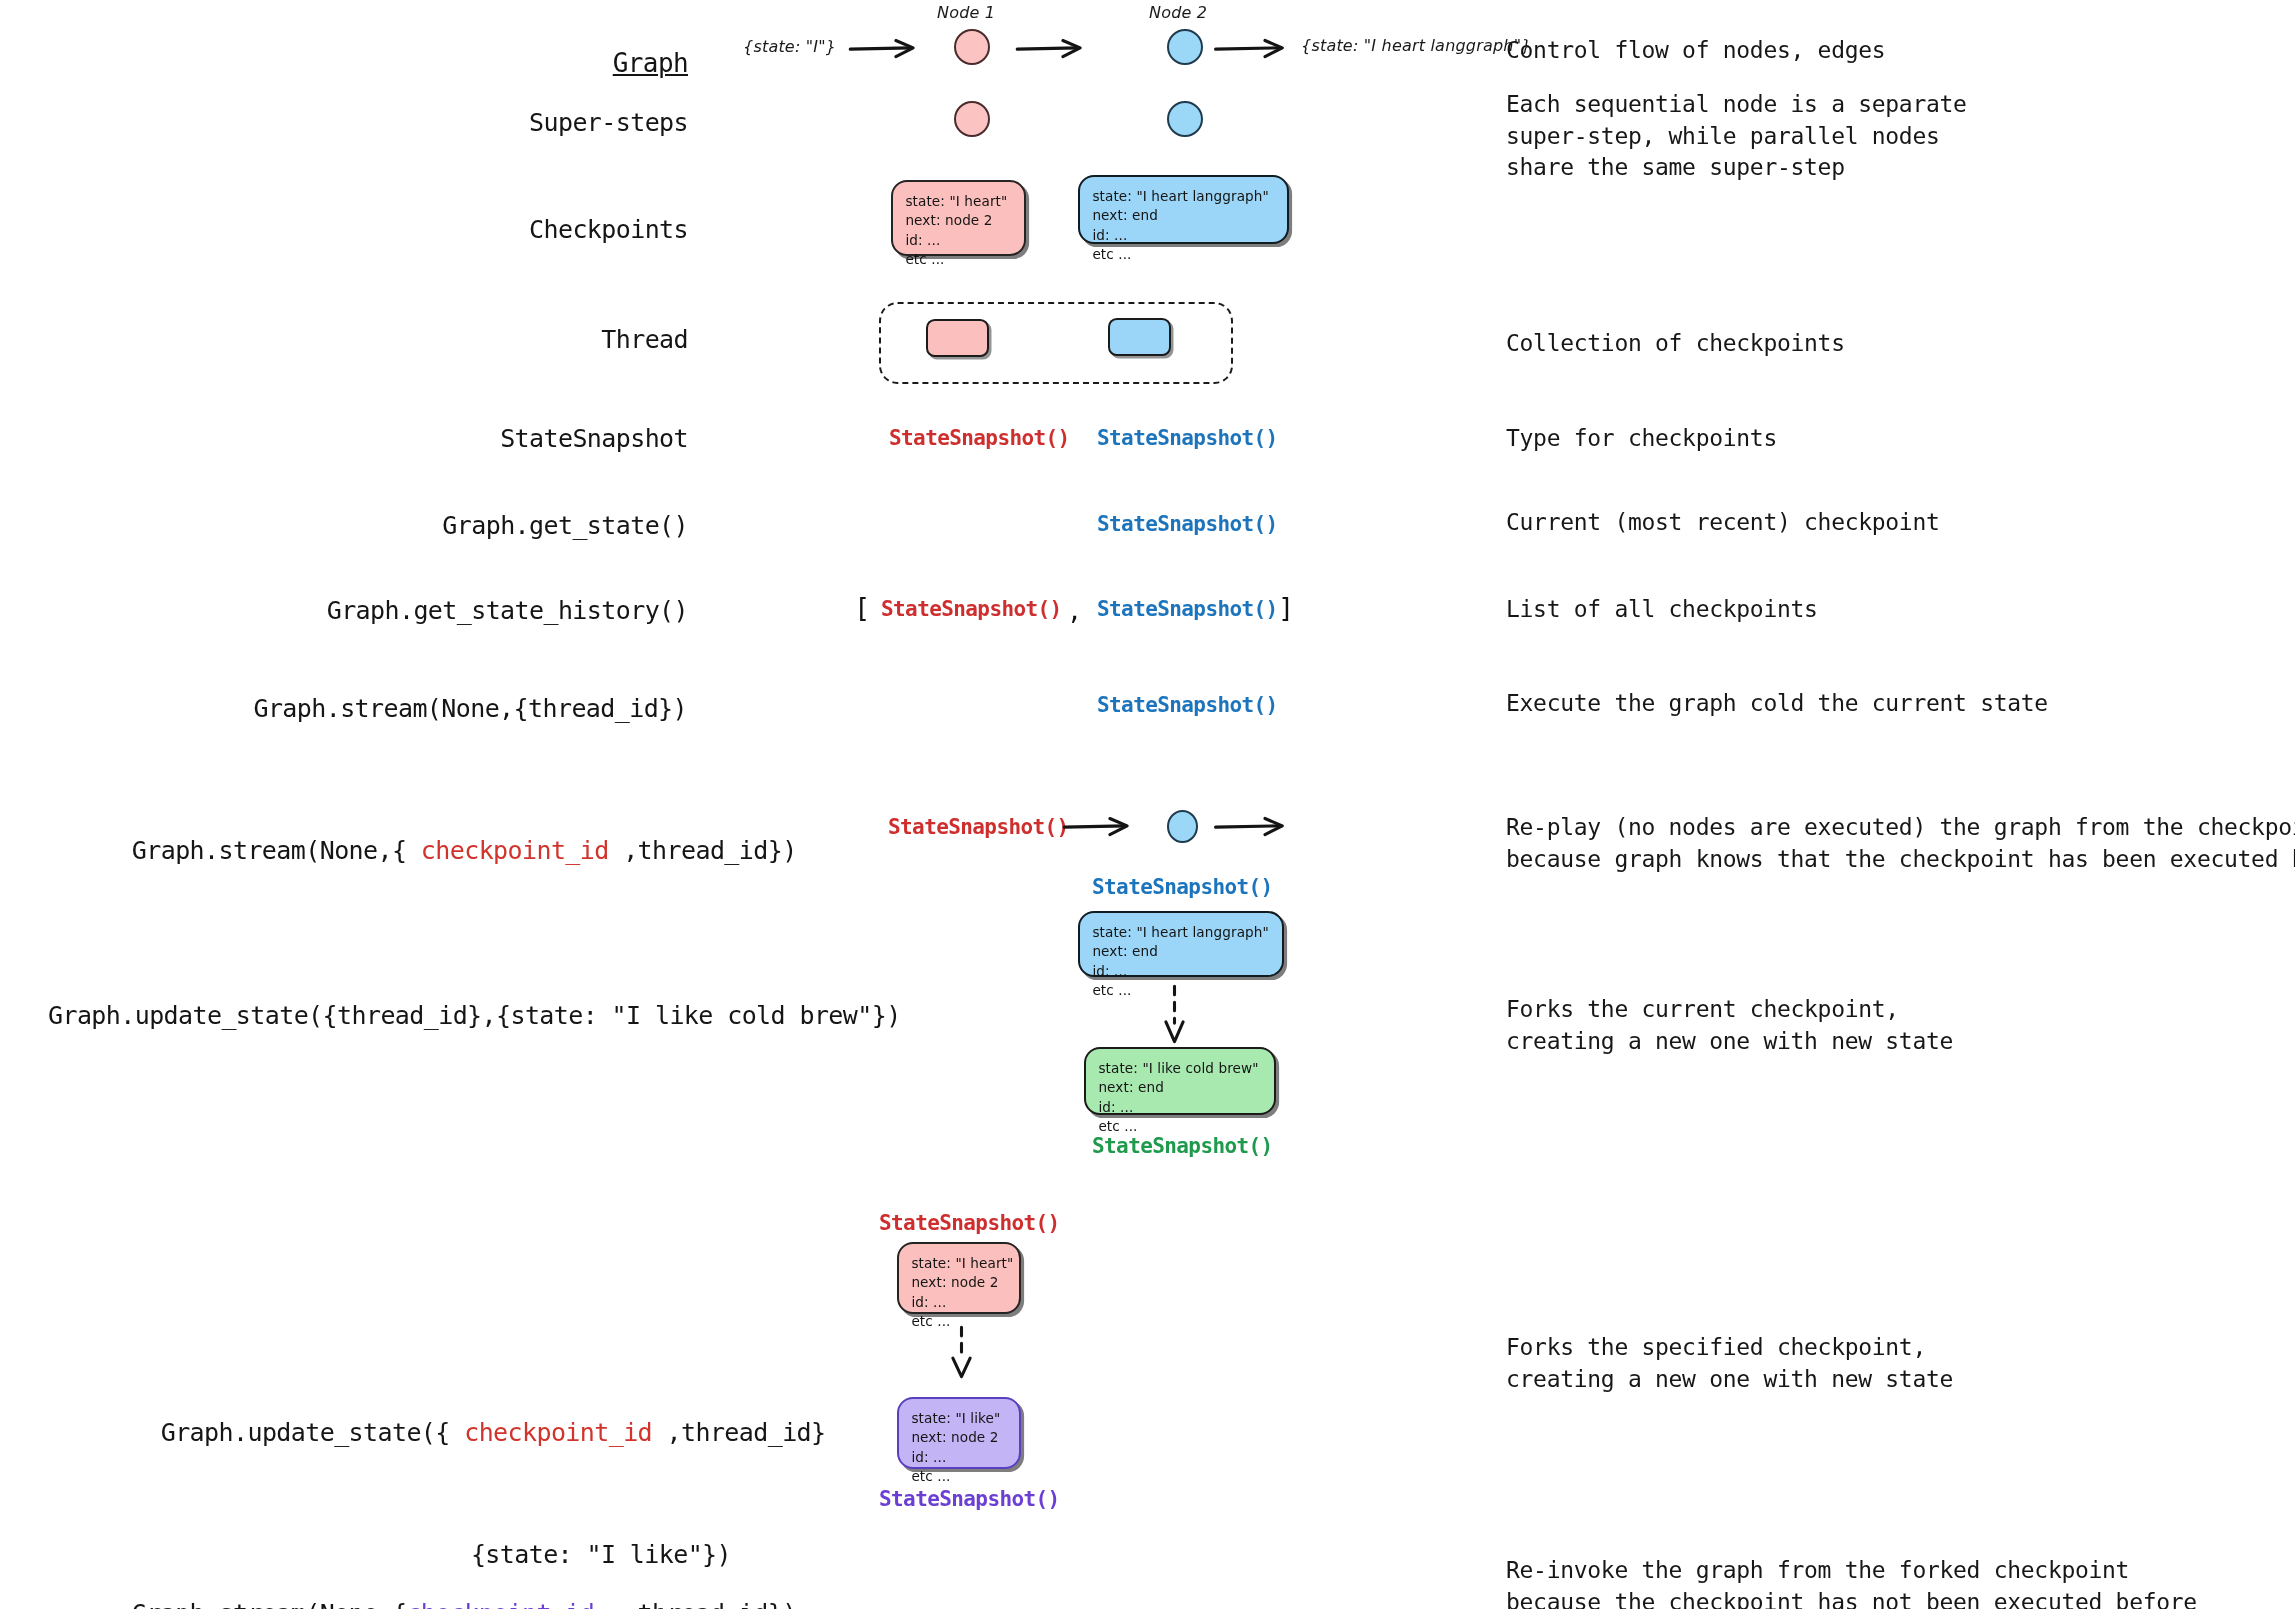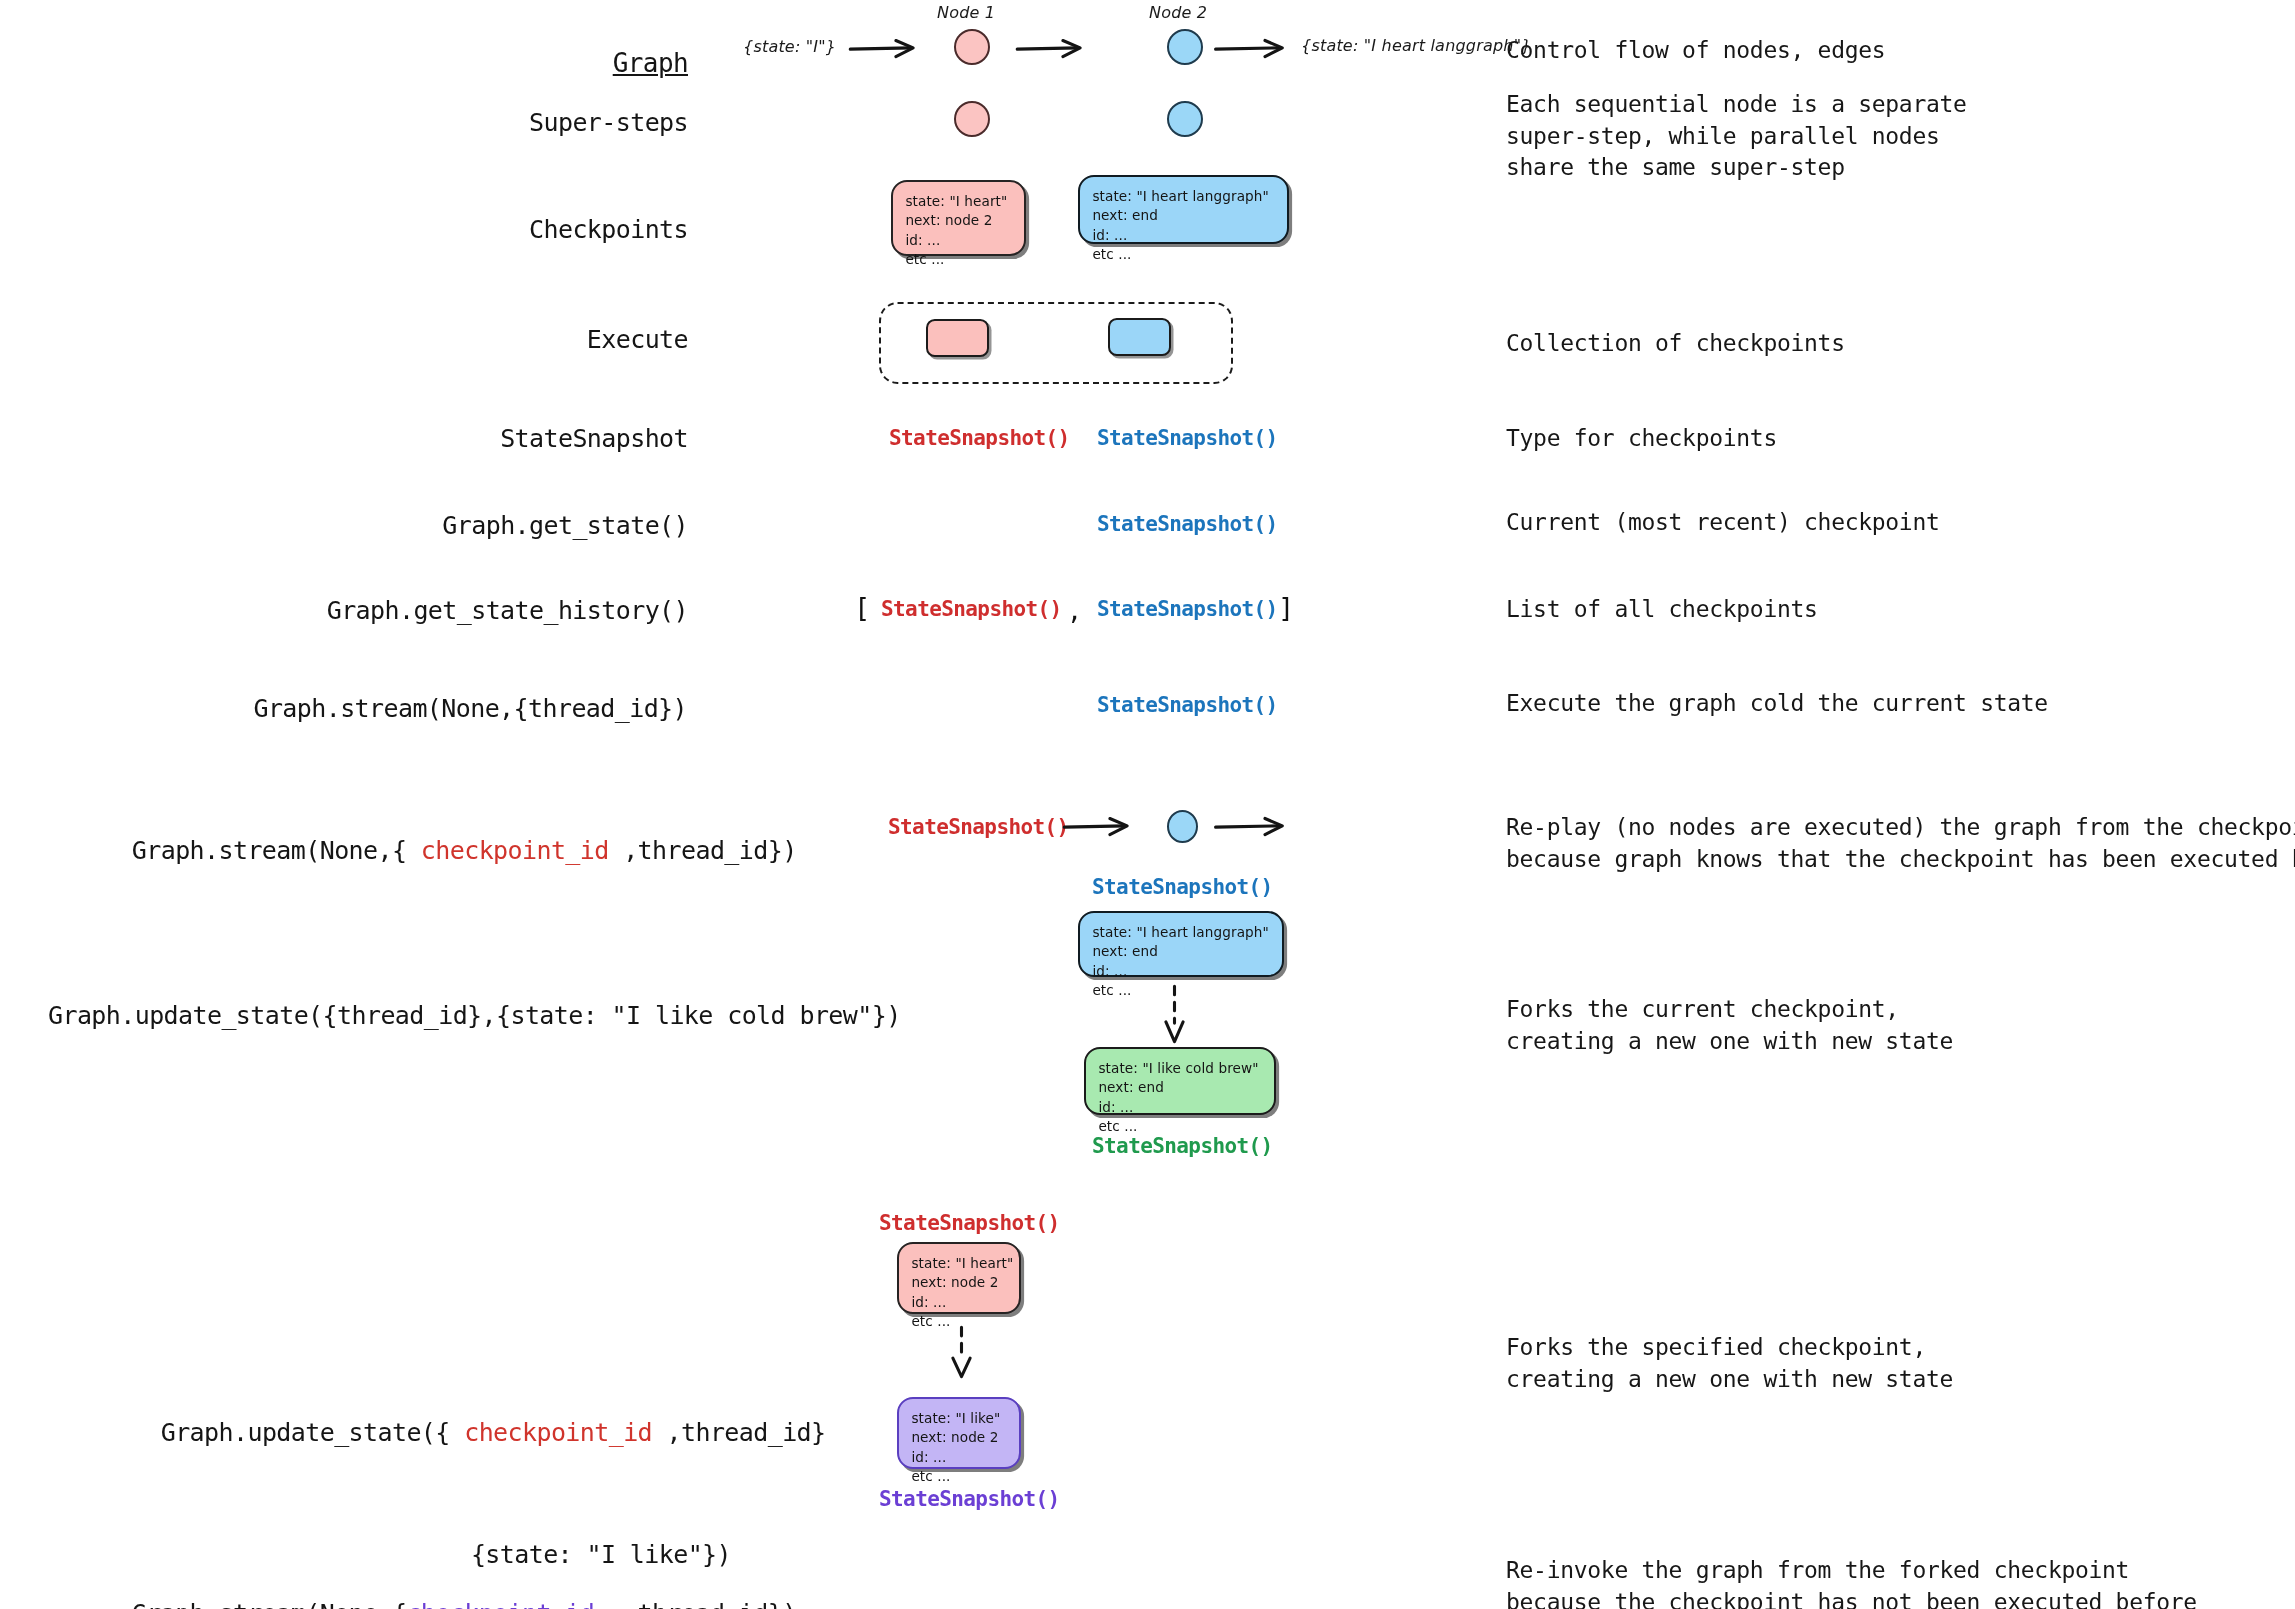--- a/index.html
+++ b/index.html
@@ -199,21 +199,21 @@
   </div>
 
   <div class="card blue" style="left:1078px; top:175px; width:211px; height:69px;">
     <div class="lines">state: "I heart langgraph"
 next: end
 id: ...
 etc ...</div>
   </div>
 
 
-  <div class="row-label" style="left:496px; top:325px; width:192px;">Execute</div>
+  <div class="row-label" style="left:496px; top:325px; width:192px;">Thread</div>
 
   <div class="thread-box" style="left:879px; top:302px; width:354px; height:82px;"></div>
 
   <div class="chip pink" style="left:926px; top:319px; width:63px; height:38px;"></div>
   <div class="chip blue" style="left:1108px; top:318px; width:63px; height:38px;"></div>
 
   <div class="desc" style="top:328px;">Collection of checkpoints</div>
 
   <div class="row-label" style="left:440px; top:424px; width:248px;">StateSnapshot</div>
 

